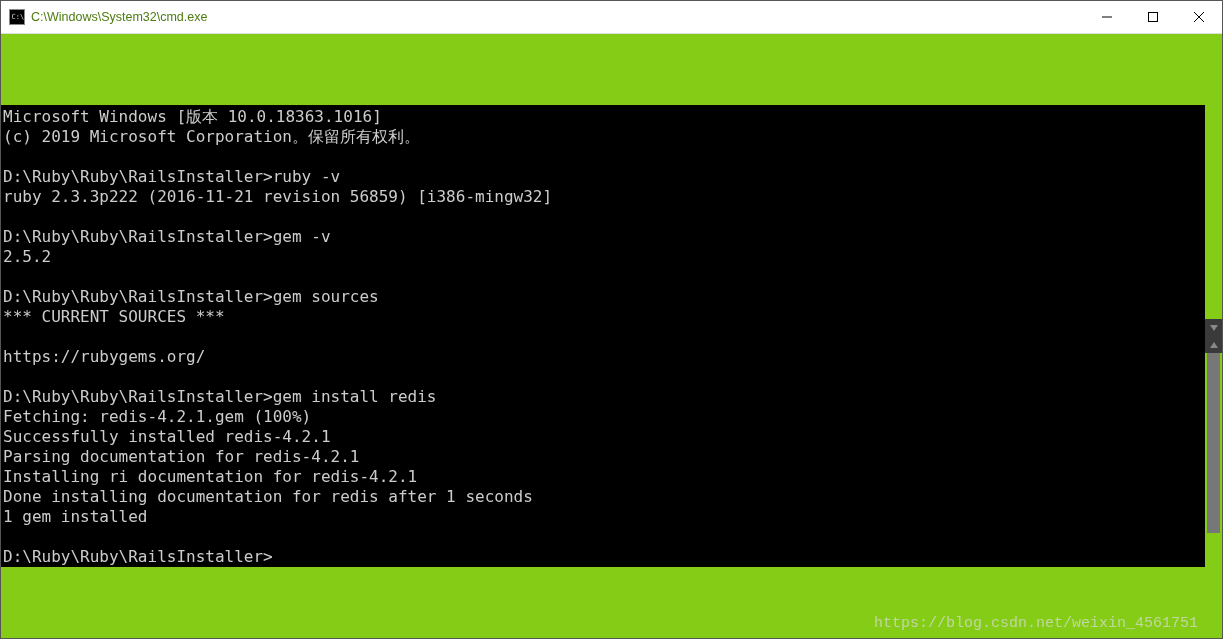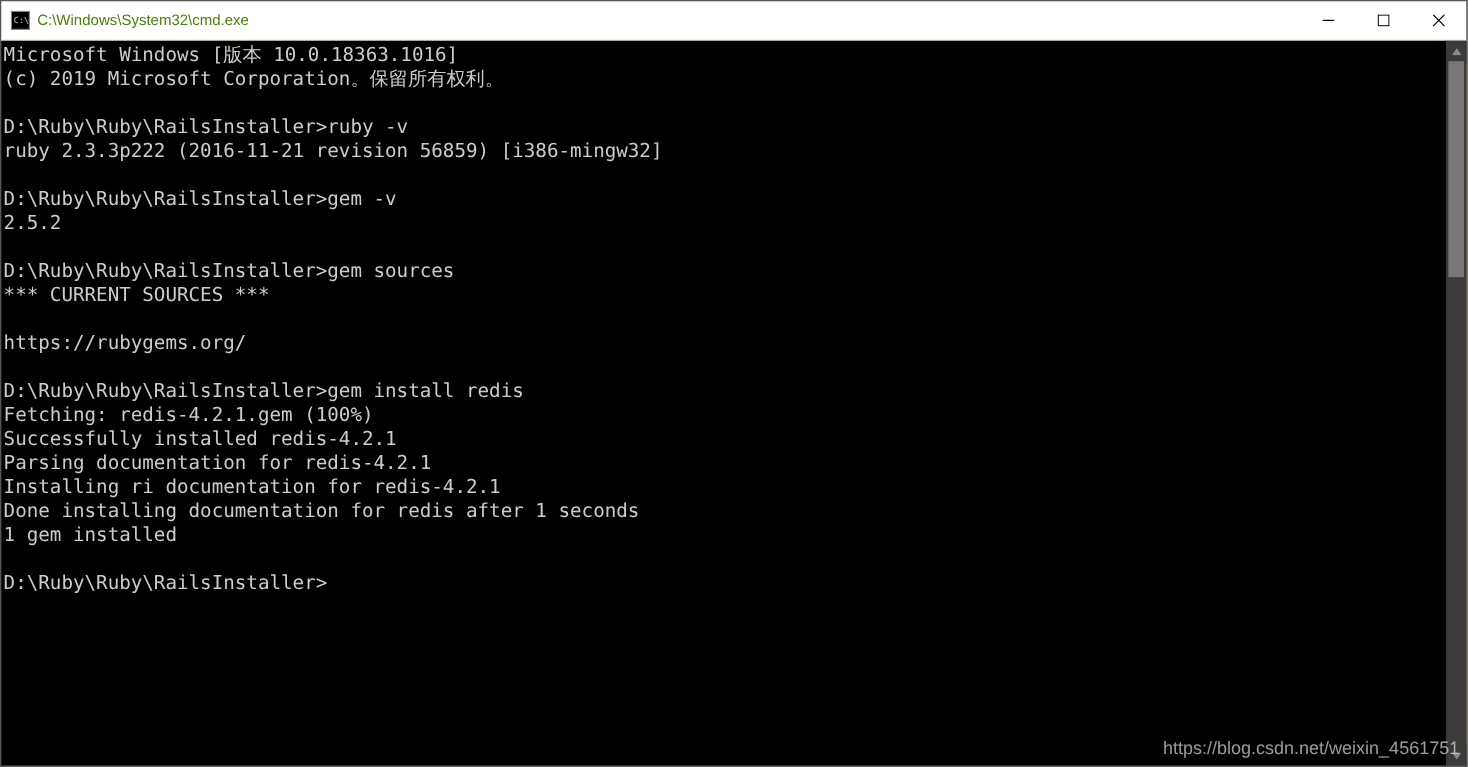--- a/index.html
+++ b/index.html
@@ -56,22 +56,23 @@
     display: flex;
     align-items: center;
     justify-content: center;
     cursor: pointer;
   }
   .win-btn svg { width: 10px; height: 10px; }
 
   .console-wrap {
     flex: 1;
     display: flex;
-    background: #fdba74;
+    background: #84cc16;
     min-height: 0;
+    align-items: center;
   }
   .console {
     flex: 1;
     background: #000;
     color: #ccc;
     font-family: "NSimSun", "SimSun", "Consolas", monospace;
     font-size: 16px;
     line-height: 20px;
     white-space: pre;
     padding: 2px 2px 0 2px;
@@ -101,25 +102,25 @@
     top: 17px;
     left: 2px;
     width: 13px;
     height: 180px;
     background: #777;
     cursor: pointer;
   }
 
   .watermark {
     position: absolute;
-    right: 6px;
+    right: 24px;
     bottom: 6px;
     font-size: 15px;
     color: rgba(220,220,220,0.7);
-    font-family: Liberation Sans, sans-serif;
+    font-family: Liberation Mono, monospace;
     pointer-events: none;
   }
 </style>
 </head>
 <body>
 
 <div class="window">
 
   <div class="titlebar">
     <span class="app-icon">

